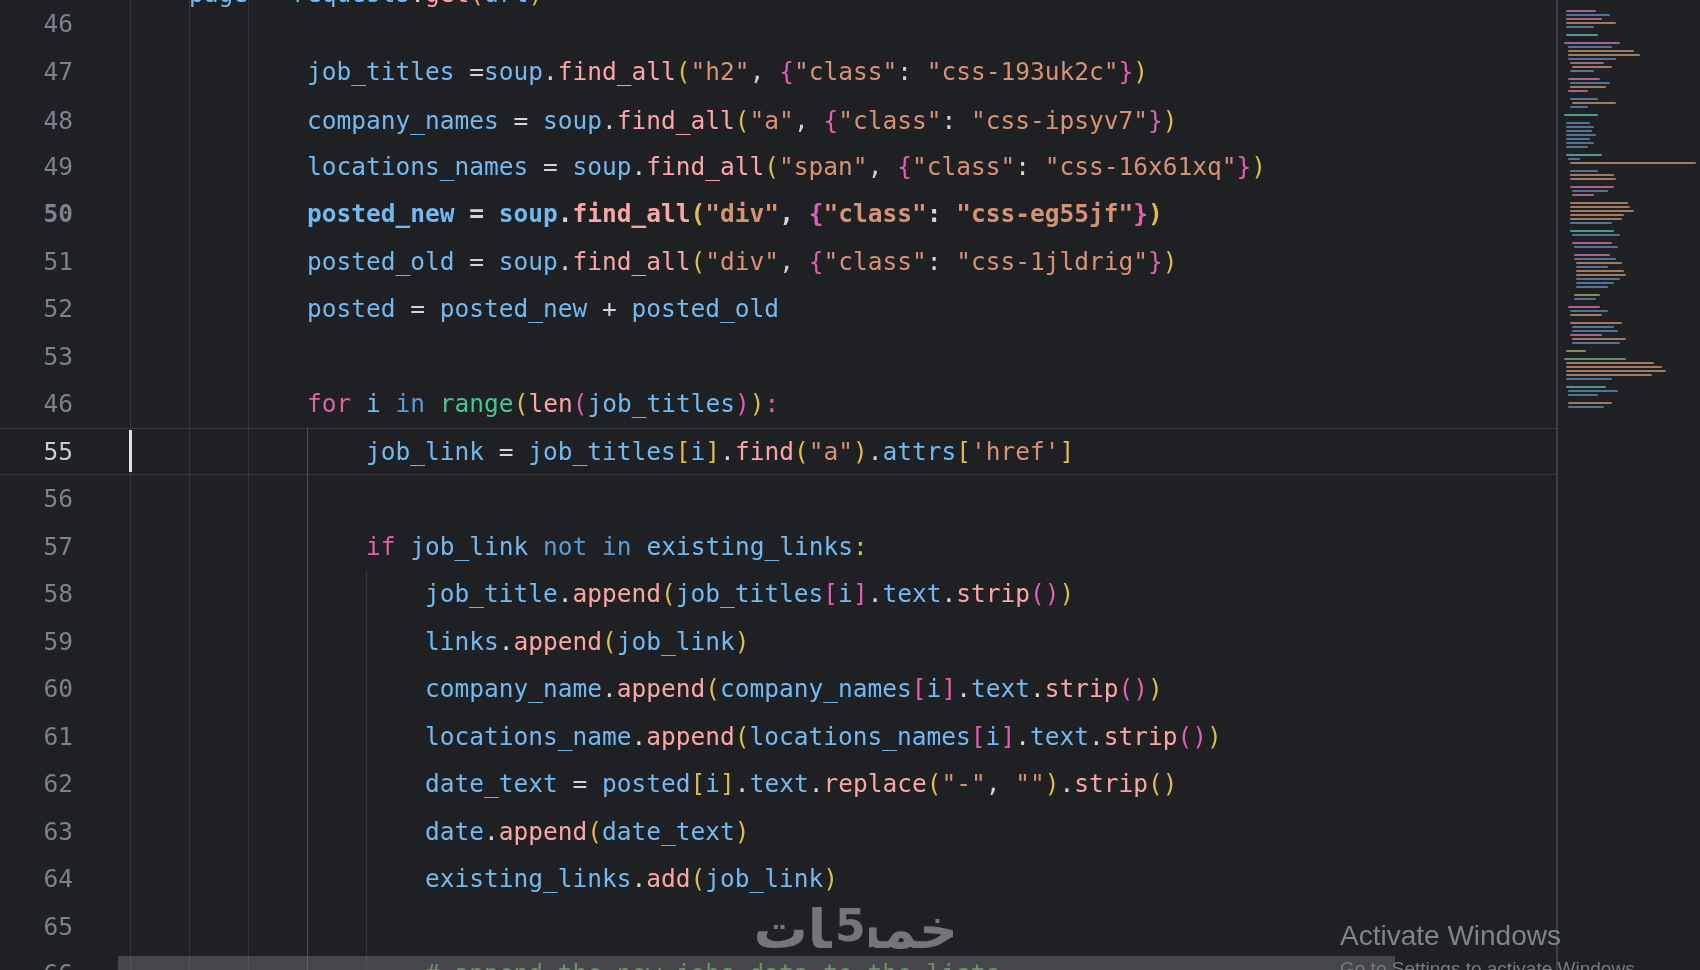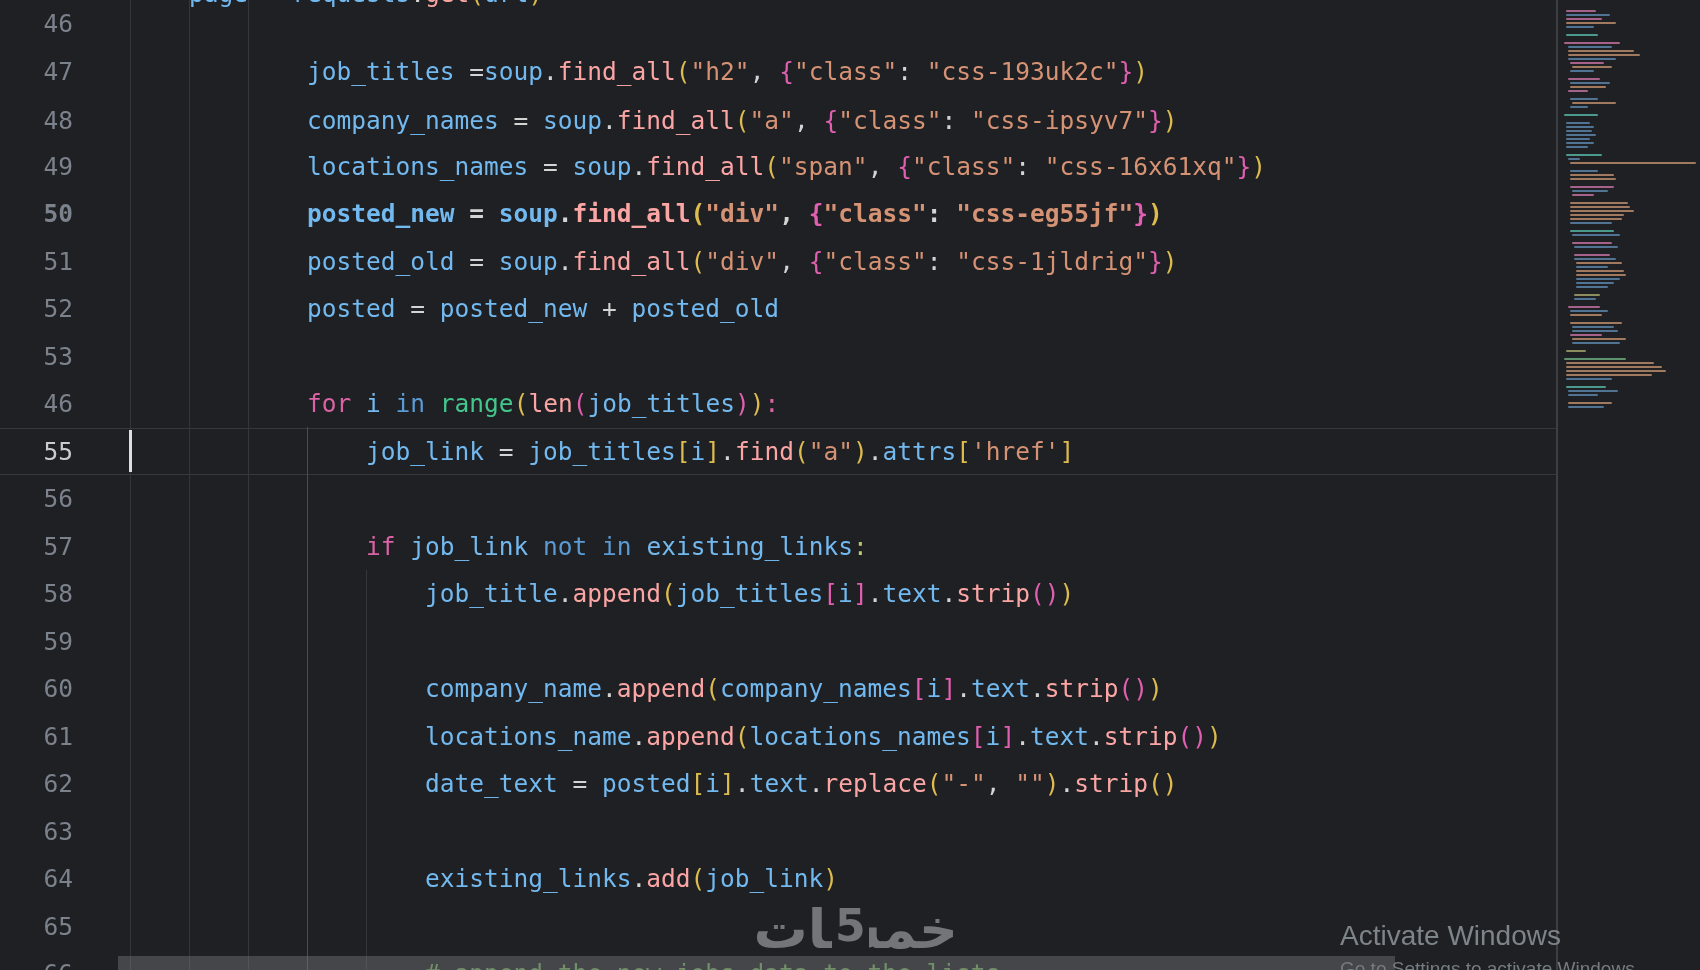--- a/index.html
+++ b/index.html
@@ -95,35 +95,37 @@
       <div class="row" style="top: 522.5px;">
         <span class="ln">57</span>
         <span class="code">                <span class="tk-k">if</span><span class="tk-o"> </span><span class="tk-v">job_link</span><span class="tk-o"> </span><span class="tk-kb">not</span><span class="tk-o"> </span><span class="tk-kb">in</span><span class="tk-o"> </span><span class="tk-v">existing_links</span><span class="tk-cy">:</span></span>
       </div>
       <div class="row" style="top: 570px;">
         <span class="ln">58</span>
         <span class="code">                    <span class="tk-v">job_title</span><span class="tk-o">.</span><span class="tk-f">append</span><span class="tk-b0">(</span><span class="tk-v">job_titles</span><span class="tk-b1">[</span><span class="tk-v">i</span><span class="tk-b1">]</span><span class="tk-o">.</span><span class="tk-v">text</span><span class="tk-o">.</span><span class="tk-f">strip</span><span class="tk-b1">(</span><span class="tk-b1">)</span><span class="tk-b0">)</span></span>
       </div>
       <div class="row" style="top: 617.5px;">
         <span class="ln">59</span>
+        <span class="code">                    <span class="tk-v">links</span><span class="tk-o">.</span><span class="tk-f">append</span><span class="tk-b0">(</span><span class="tk-v">job_link</span><span class="tk-b0">)</span></span>
       </div>
       <div class="row" style="top: 665px;">
         <span class="ln">60</span>
         <span class="code">                    <span class="tk-v">company_name</span><span class="tk-o">.</span><span class="tk-f">append</span><span class="tk-b0">(</span><span class="tk-v">company_names</span><span class="tk-b1">[</span><span class="tk-v">i</span><span class="tk-b1">]</span><span class="tk-o">.</span><span class="tk-v">text</span><span class="tk-o">.</span><span class="tk-f">strip</span><span class="tk-b1">(</span><span class="tk-b1">)</span><span class="tk-b0">)</span></span>
       </div>
       <div class="row" style="top: 712.5px;">
         <span class="ln">61</span>
         <span class="code">                    <span class="tk-v">locations_name</span><span class="tk-o">.</span><span class="tk-f">append</span><span class="tk-b0">(</span><span class="tk-v">locations_names</span><span class="tk-b1">[</span><span class="tk-v">i</span><span class="tk-b1">]</span><span class="tk-o">.</span><span class="tk-v">text</span><span class="tk-o">.</span><span class="tk-f">strip</span><span class="tk-b1">(</span><span class="tk-b1">)</span><span class="tk-b0">)</span></span>
       </div>
       <div class="row" style="top: 760px;">
         <span class="ln">62</span>
         <span class="code">                    <span class="tk-v">date_text</span><span class="tk-o"> = </span><span class="tk-v">posted</span><span class="tk-b0">[</span><span class="tk-v">i</span><span class="tk-b0">]</span><span class="tk-o">.</span><span class="tk-v">text</span><span class="tk-o">.</span><span class="tk-f">replace</span><span class="tk-b0">(</span><span class="tk-s">"-"</span><span class="tk-o">, </span><span class="tk-s">""</span><span class="tk-b0">)</span><span class="tk-o">.</span><span class="tk-f">strip</span><span class="tk-b0">(</span><span class="tk-b0">)</span></span>
       </div>
       <div class="row" style="top: 807.5px;">
         <span class="ln">63</span>
+        <span class="code">                    <span class="tk-v">date</span><span class="tk-o">.</span><span class="tk-f">append</span><span class="tk-b0">(</span><span class="tk-v">date_text</span><span class="tk-b0">)</span></span>
       </div>
       <div class="row" style="top: 855px;">
         <span class="ln">64</span>
         <span class="code">                    <span class="tk-v">existing_links</span><span class="tk-o">.</span><span class="tk-f">add</span><span class="tk-b0">(</span><span class="tk-v">job_link</span><span class="tk-b0">)</span></span>
       </div>
       <div class="row" style="top: 902.5px;">
         <span class="ln">65</span>
         <span class="code"></span>
       </div>
       <div class="row" style="top: 950px;">

